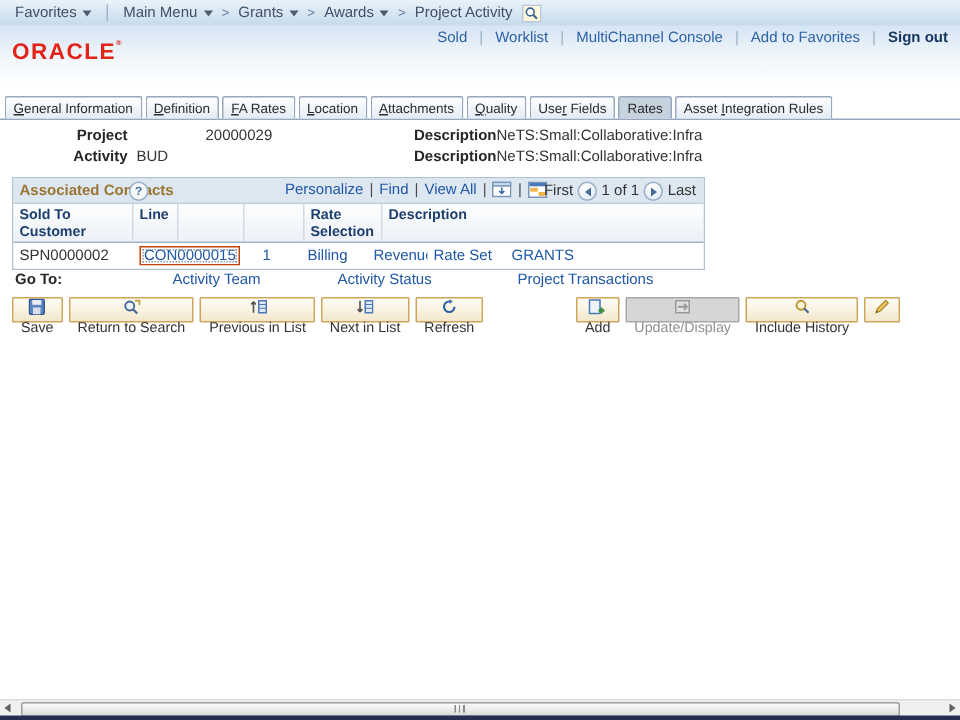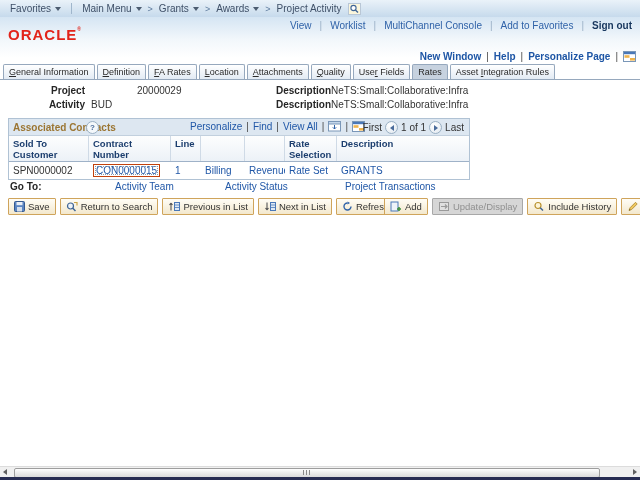--- a/index.html
+++ b/index.html
@@ -87,21 +87,21 @@
   .gotolabel{position:absolute;left:2px;font-weight:bold;color:#262626;}
   .goto1{position:absolute;left:107px;} .goto2{position:absolute;left:217px;}
   .goto3{position:absolute;left:337px;}
 
   
   .toolbar{position:absolute;top:198px;left:8px;white-space:nowrap;display:flex;gap:4px;}
   .toolbar-right{position:absolute;top:198px;left:384px;white-space:nowrap;display:flex;gap:4px;}
   .psbtn{display:inline-flex;align-items:center;gap:3px;height:17px;padding:0 5px;
          border:1px solid #cfa45b;background:linear-gradient(#fffdf6,#f3e8cd);
          font-family:"Liberation Sans",sans-serif;font-size:9.5px;color:#333;cursor:pointer;
-         border-radius:1px;box-sizing:border-box;}
+         border-radius:1px;box-sizing:border-box;flex-direction:column;}
   .psbtn.disabled{border-color:#a8a8a8;background:#d6d6d6;color:#909090;cursor:default;}
 
   
   .hscroll{position:absolute;top:466px;left:0;width:640px;height:11px;background:#f0f0f0;
            border-top:1px solid #dcdcdc;box-sizing:border-box;}
   .sb-arrow-l{position:absolute;left:3px;top:2px;width:0;height:0;cursor:pointer;
               border-top:3px solid transparent;border-bottom:3px solid transparent;
               border-right:4px solid #606060;}
   .sb-arrow-r{position:absolute;right:3px;top:2px;width:0;height:0;cursor:pointer;
               border-top:3px solid transparent;border-bottom:3px solid transparent;
@@ -146,49 +146,33 @@
       <svg width="13" height="12" viewBox="0 0 13 12">
           <rect x="0.5" y="0.5" width="12" height="11" fill="#fbf6dc" stroke="#b9c7d6"></rect>
           <circle cx="5.5" cy="5" r="2.6" fill="#fff" stroke="#3f6596" stroke-width="1.1"></circle>
           <line x1="7.4" y1="6.9" x2="10" y2="9.5" stroke="#3f6596" stroke-width="1.4"></line>
         </svg>
     </span>
   </div>
 
   <div class="band">
     <div class="toplinks">
-      <span class="tlink">View</span>
+      <span class="tlink">Sold</span>
       <span class="psep"></span>
       <span class="tlink">Worklist</span>
       <span class="psep"></span>
       <span class="tlink">MultiChannel Console</span>
       <span class="psep"></span>
       <span class="tlink">Add to Favorites</span>
       <span class="psep"></span>
       <span class="signout">Sign out</span>
     </div>
     <div class="logo">ORACLE</div>
   </div>
 
-  <div class="pagebar">
-    <span class="plink">New Window</span>
-    <span class="dsep"></span>
-    <span class="plink">Help</span>
-    <span class="dsep"></span>
-    <span class="plink">Personalize Page</span>
-    <span class="dsep"></span>
-    <span class="icon">
-      <svg width="13" height="11" viewBox="0 0 13 11">
-          <rect x="0.5" y="0.5" width="12" height="10" fill="#fff" stroke="#7a97b8"></rect>
-          <rect x="1" y="1" width="11" height="2.2" fill="#4a78b8"></rect>
-          <rect x="1.5" y="4.2" width="5" height="2.6" fill="#f0b44c"></rect>
-          <rect x="7" y="7" width="5" height="2.6" fill="#f0b44c"></rect>
-        </svg>
-    </span>
-  </div>
 
   <div class="tabbar">
     <span class="tab"><u>G</u>eneral Information</span>
     <span class="tab"><u>D</u>efinition</span>
     <span class="tab"><u>F</u>A Rates</span>
     <span class="tab"><u>L</u>ocation</span>
     <span class="tab"><u>A</u>ttachments</span>
     <span class="tab"><u>Q</u>uality</span>
     <span class="tab">Use<u>r</u> Fields</span>
     <span class="tab active">Rates</span>
@@ -243,21 +227,20 @@
           </span>
         <span>1 of 1</span>
         <span class="pgc">
             <i class="tri-r"></i>
           </span>
         <span>Last</span>
       </div>
     </div>
     <div class="ghead">
       <div class="gh c1">Sold To Customer</div>
-      <div class="gh c2">Contract Number</div>
       <div class="gh c3">Line</div>
       <div class="gh c4"></div>
       <div class="gh c5"></div>
       <div class="gh c6">Rate Selection</div>
       <div class="gh c7">Description</div>
     </div>
     <div class="grow">
       <div class="gc c1">SPN0000002</div>
       <div class="gc c2">
         <span class="link conbox">CON0000015</span>

